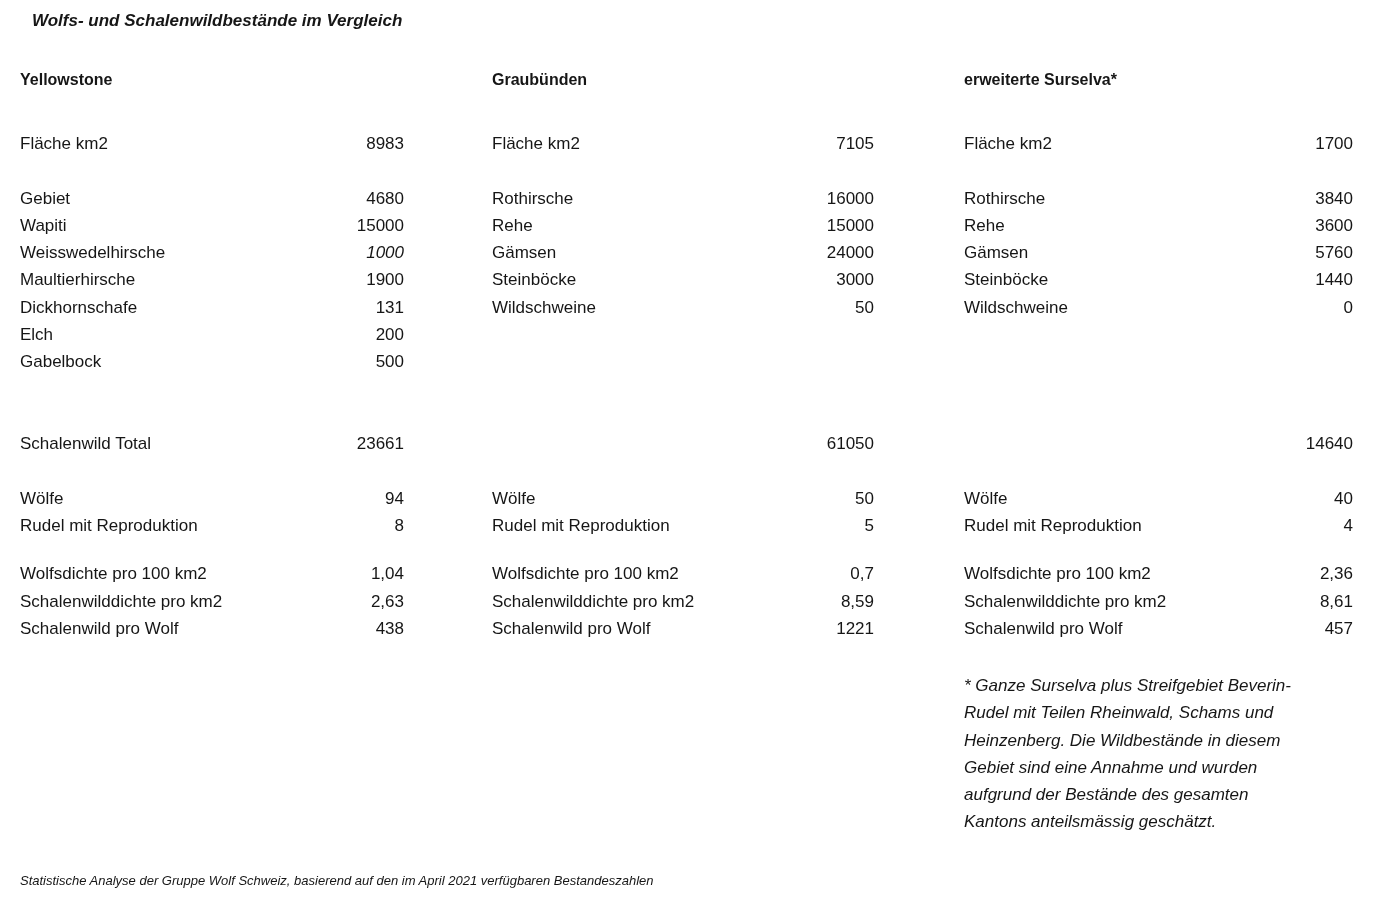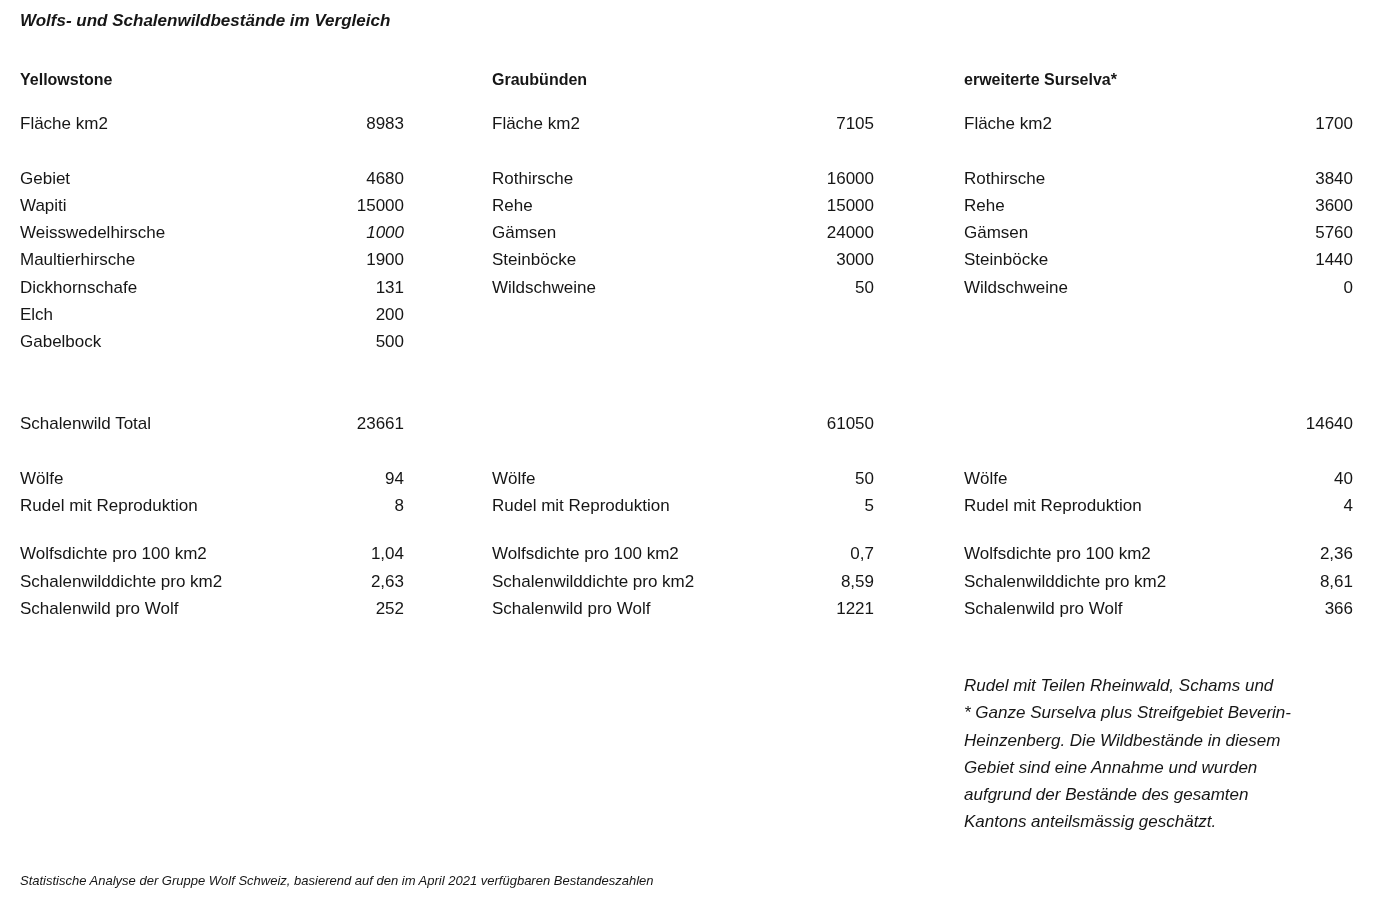--- a/index.html
+++ b/index.html
@@ -5,21 +5,21 @@
   html, body { margin: 0; padding: 0; }
   body {
     width: 1400px; height: 915px;
     background: #ffffff;
     color: #161616;
     font-family: "Liberation Sans", sans-serif;
     position: relative;
     overflow: hidden;
   }
   .page-title {
-    position: absolute; left: 20px; top: 9px;
+    position: absolute; left: 32px; top: 9px;
     font-size: 17px; font-weight: bold; font-style: italic;
     line-height: 24px;
   }
   .region { position: absolute; top: 68px; }
   .region-0 { left: 20px;  width: 384px; }
   .region-1 { left: 492px; width: 382px; }
   .region-2 { left: 964px; width: 389px; }
   .region-title {
     margin: 0; padding: 0;
     font-size: 16px; font-weight: bold;
@@ -28,21 +28,21 @@
   }
   .row {
     display: flex; justify-content: space-between; align-items: baseline;
     height: 27.3px; line-height: 27.3px;
     font-size: 17px;
     white-space: nowrap;
   }
   .row .lbl { text-align: left; }
   .row .val { text-align: right; }
   .italic-val { font-style: italic; }
-  .area-row      { margin-top: 18px; }
+  .area-row      { margin-top: 38px; }
   .species-block { margin-top: 27.3px; height: 218.4px; }
   .total-row     { margin-top: 27.3px; }
   .wolf-block    { margin-top: 27.3px; }
   .density-block { margin-top: 21px; }
   .footnote {
     position: absolute; left: 964px; top: 672px; width: 392px;
     font-size: 17px; font-style: italic;
   }
   .footnote-line { line-height: 27.3px; height: 27.3px; white-space: nowrap; }
   .source-note {
@@ -110,21 +110,21 @@
     <div class="row">
       <span class="lbl">Wolfsdichte pro 100 km2</span>
       <span class="val">1,04</span>
     </div>
     <div class="row">
       <span class="lbl">Schalenwilddichte pro km2</span>
       <span class="val">2,63</span>
     </div>
     <div class="row">
       <span class="lbl">Schalenwild pro Wolf</span>
-      <span class="val">252</span>
+      <span class="val">438</span>
     </div>
   </div>
 </section>
 
 <section class="region region-1">
   <h2 class="region-title">Graubünden</h2>
   <div class="row area-row">
     <span class="lbl">Fläche km2</span>
     <span class="val">7105</span>
   </div>
@@ -226,27 +226,27 @@
     <div class="row">
       <span class="lbl">Wolfsdichte pro 100 km2</span>
       <span class="val">2,36</span>
     </div>
     <div class="row">
       <span class="lbl">Schalenwilddichte pro km2</span>
       <span class="val">8,61</span>
     </div>
     <div class="row">
       <span class="lbl">Schalenwild pro Wolf</span>
-      <span class="val">366</span>
+      <span class="val">457</span>
     </div>
   </div>
 </section>
 
 <div class="footnote">
+  <div class="footnote-line">* Ganze Surselva plus Streifgebiet Beverin-</div>
   <div class="footnote-line">Rudel mit Teilen Rheinwald, Schams und</div>
-  <div class="footnote-line">* Ganze Surselva plus Streifgebiet Beverin-</div>
   <div class="footnote-line">Heinzenberg. Die Wildbestände in diesem</div>
   <div class="footnote-line">Gebiet sind eine Annahme und wurden</div>
   <div class="footnote-line">aufgrund der Bestände des gesamten</div>
   <div class="footnote-line">Kantons anteilsmässig geschätzt.</div>
 </div>
 
 <div class="source-note">Statistische Analyse der Gruppe Wolf Schweiz, basierend auf den im April 2021 verfügbaren Bestandeszahlen</div>
 
 </body></html>

